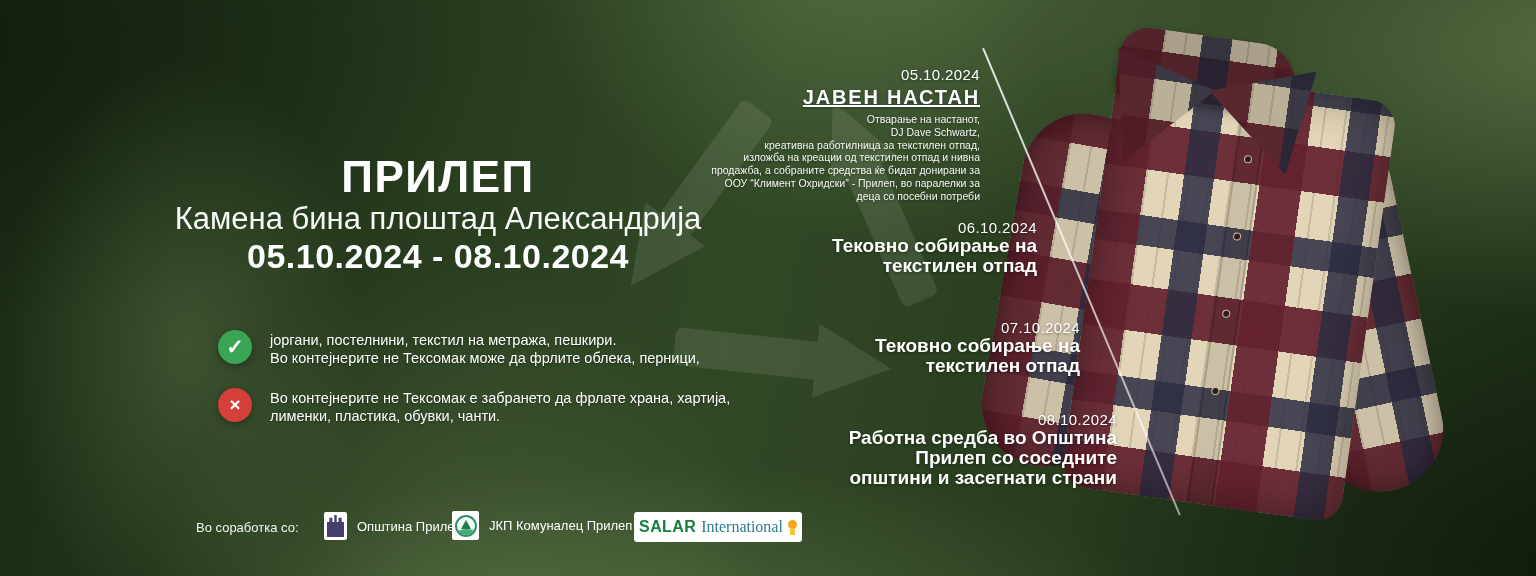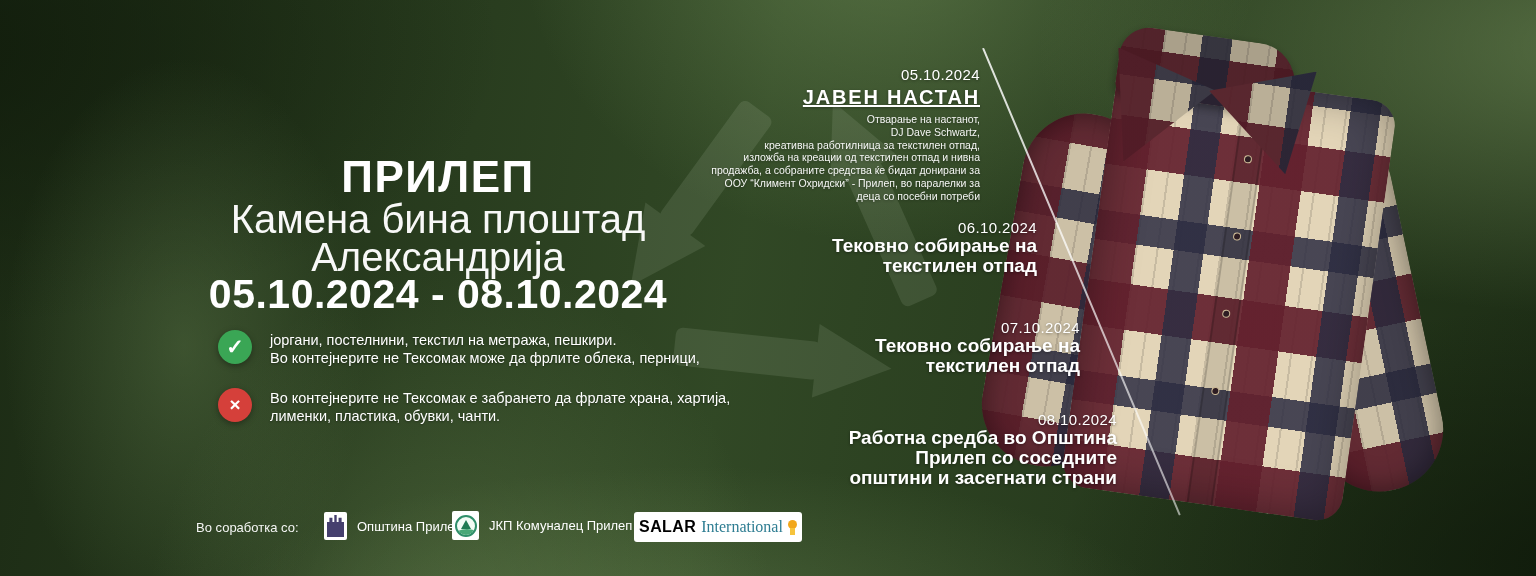--- a/index.html
+++ b/index.html
@@ -27,22 +27,22 @@
   .watermark { position:absolute; left:545px; top:12px; opacity:.11; transform:rotate(6deg); }
   
   .diag-line {
     position:absolute; left:982px; top:48px; width:2px; height:507px;
     background:linear-gradient(rgba(255,255,255,.85), rgba(255,255,255,.55));
     transform-origin:top center; transform:rotate(-22.85deg); border-radius:2px;
   }
   
   .title-block { position:absolute; left:138px; top:154px; width:600px; text-align:center; }
   .city  { font-size:44px; font-weight:800; letter-spacing:1.5px; line-height:46px; }
-  .venue { font-size:40px; font-weight:400; line-height:38px; opacity:.97; }
-  .daterange { font-size:41px; font-weight:800; line-height:36px; letter-spacing:.5px; }
+  .venue { font-size:31px; font-weight:400; line-height:38px; opacity:.97; }
+  .daterange { font-size:34px; font-weight:800; line-height:36px; letter-spacing:.5px; }
   
   .rule { position:absolute; display:flex; gap:18px; align-items:flex-start; width:520px; }
   .rule-1 { left:218px; top:330px; }
   .rule-2 { left:218px; top:388px; }
   .rule-badge {
     flex:0 0 34px; width:34px; height:34px; border-radius:50%;
     display:flex; align-items:center; justify-content:center;
     font-size:21px; font-weight:700; color:#fff;
     box-shadow:0 2px 6px rgba(0,0,0,.35);
   }
@@ -98,21 +98,21 @@
   .crest { width:17px; height:22px; background:#453f6e;
            clip-path:polygon(0 100%, 0 32%, 14% 32%, 14% 12%, 32% 12%, 32% 32%, 43% 32%, 43% 0, 57% 0, 57% 32%, 68% 32%, 68% 12%, 86% 12%, 86% 32%, 100% 32%, 100% 100%); }
   .logo-komunalec { width:27px; height:29px; }
   .komunalec-ring { width:22px; height:22px; border-radius:50%; border:2px solid #2f8f6a; position:relative; overflow:hidden; background:#f2fbf4; }
   .komunalec-ring i { position:absolute; left:4px; top:3px; width:0; height:0;
                       border-left:5px solid transparent; border-right:5px solid transparent; border-bottom:9px solid #1f7a52; }
   .komunalec-ring b { position:absolute; left:-2px; bottom:-6px; width:24px; height:12px; border-radius:50%;
                       background:#49a878; }
   .salar-box { position:absolute; left:634px; top:512px; width:168px; height:30px; background:#fff; border-radius:3px;
                display:flex; align-items:center; justify-content:center; gap:5px; }
-  .salar-word { font-size:16px; font-weight:800; color:#000000; letter-spacing:.4px; }
+  .salar-word { font-size:16px; font-weight:800; color:#15803d; letter-spacing:.4px; }
   .salar-intl { font-size:16px; font-family:"Liberation Serif", serif; color:#2e7d92; }
   .salar-pin { position:relative; width:9px; height:15px; }
   .salar-pin::before { content:""; position:absolute; left:0; top:0; width:9px; height:9px; border-radius:50%; background:#f2a71b; }
   .salar-pin::after  { content:""; position:absolute; left:2px; top:8px; width:5px; height:7px; background:#f6c33c; }
 </style>
 </head>
 <body>
 
 <div class="poster">
 

